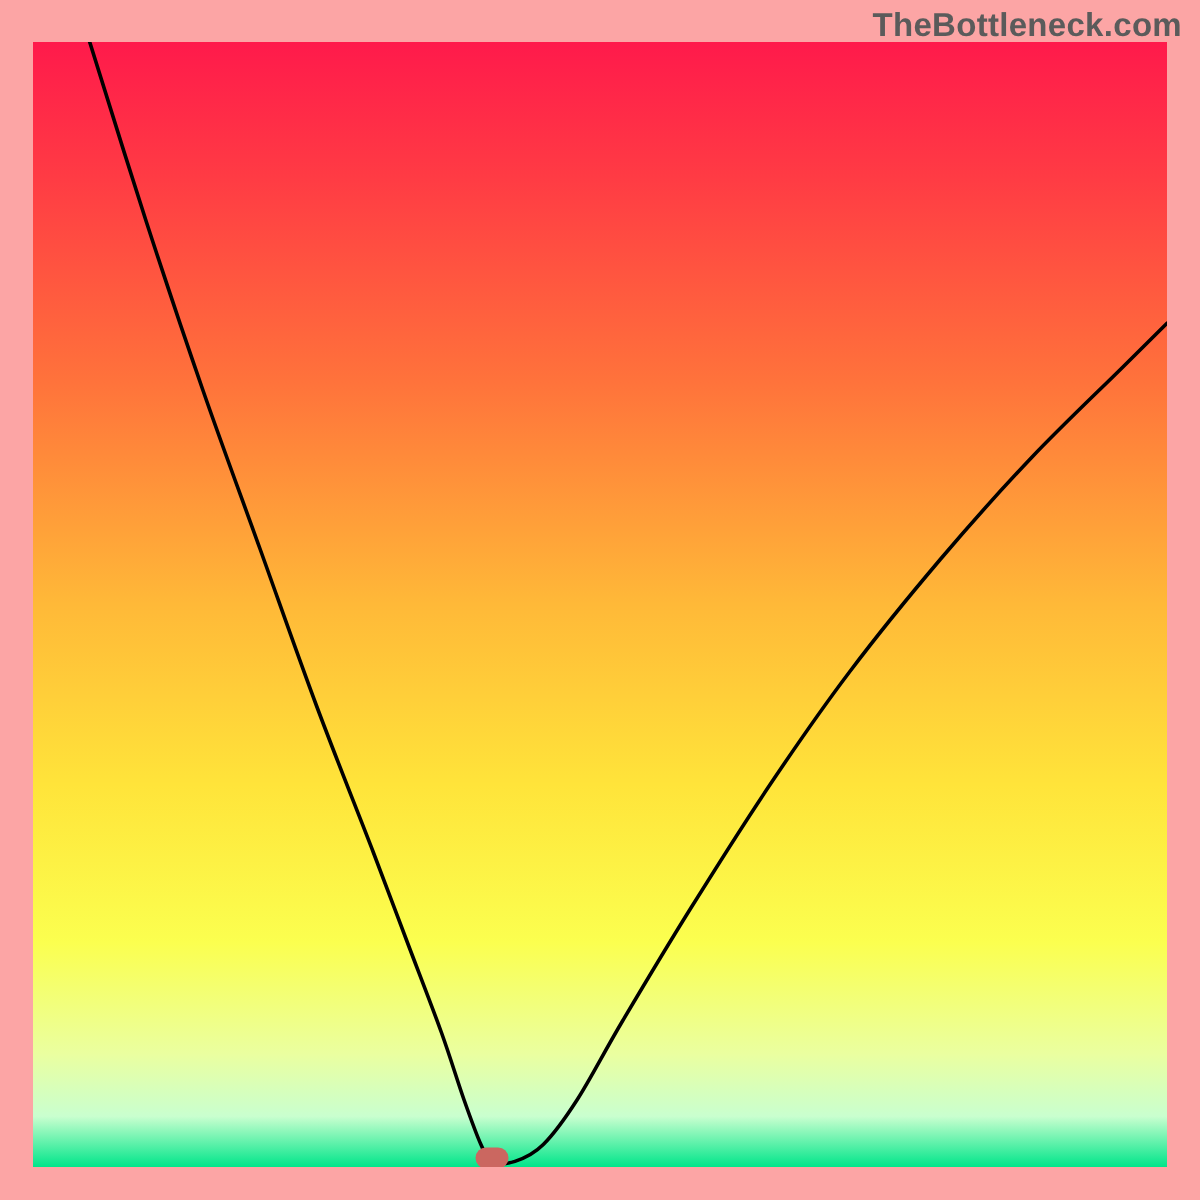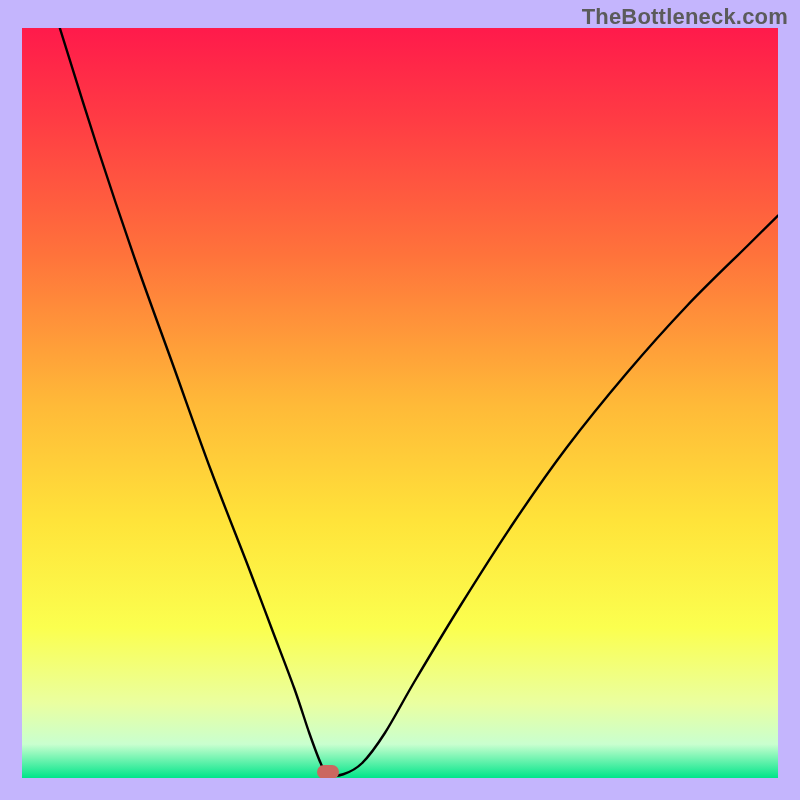--- a/index.html
+++ b/index.html
@@ -1,20 +1,20 @@
 <!DOCTYPE html>
 <html><head>
 <meta charset="utf-8">
 <style>
   * { margin: 0; padding: 0; box-sizing: border-box; }
   html, body { width: 800px; height: 800px; overflow: hidden; background: #000; }
   .frame {
     width: 800px;
     height: 800px;
-    background: #c4b5fd;
+    background: #fca5a5;
     position: relative;
   }
   .watermark {
     position: absolute;
     top: 4px;
     right: 12px;
     font-family: Arial, Helvetica, sans-serif;
     font-size: 22px;
     font-weight: 600;
     color: #5b5b5b;

